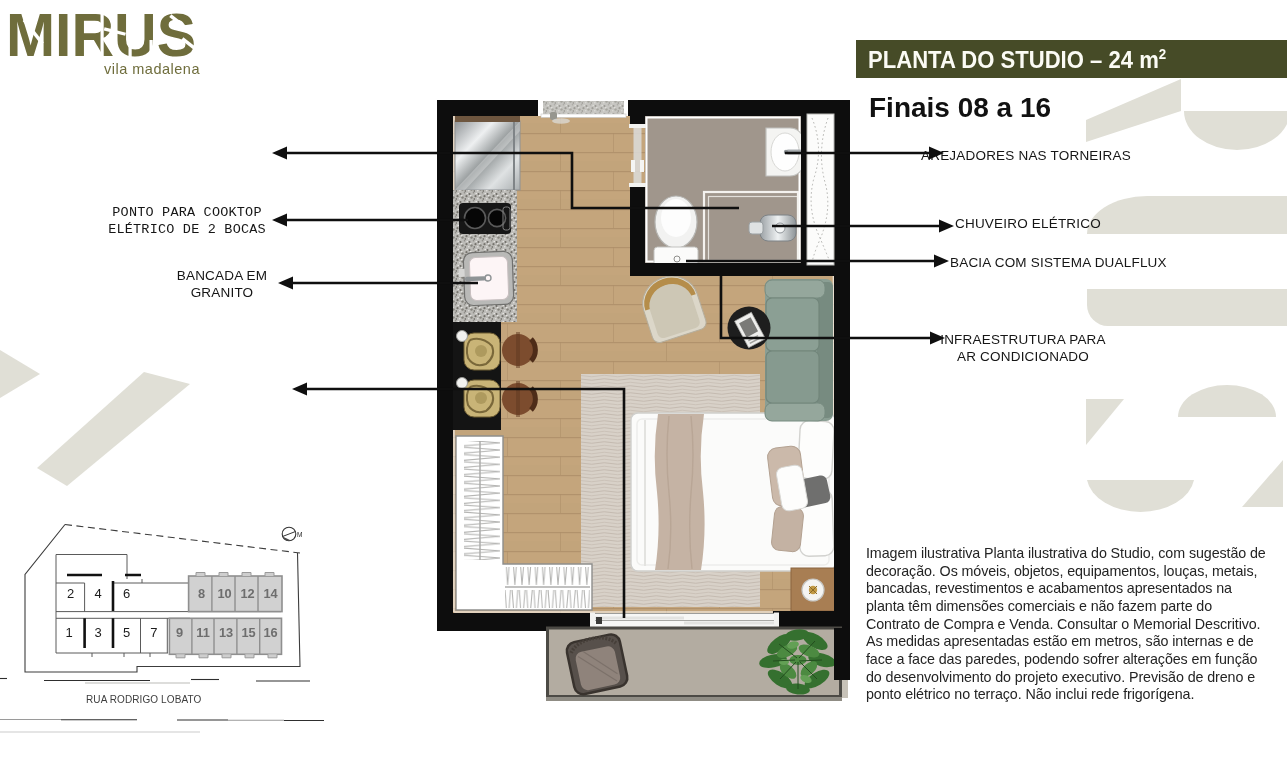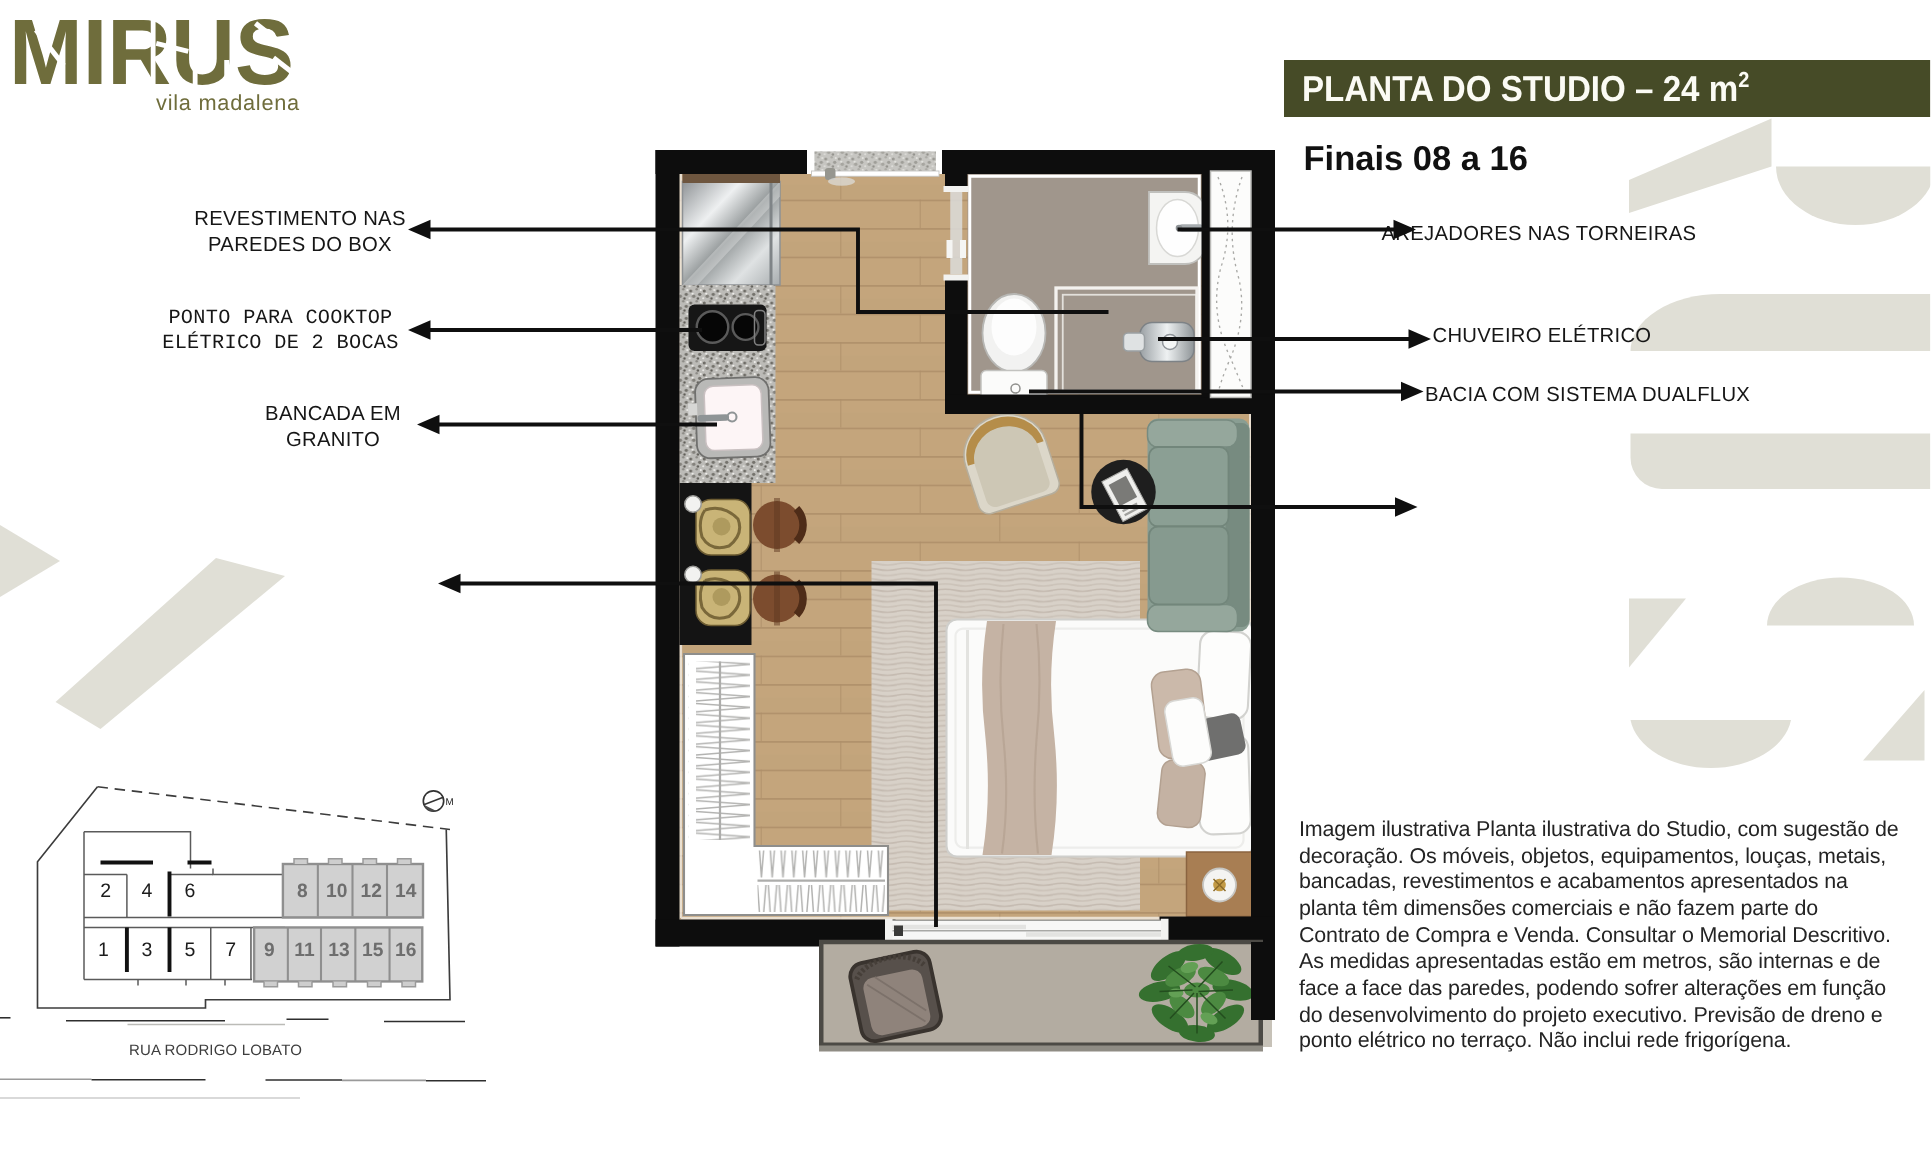--- a/index.html
+++ b/index.html
@@ -47,35 +47,35 @@
       <rect x="149.5" y="40" width="3.2" height="20"></rect>
       <rect x="168" y="22" width="26" height="3.4" transform="rotate(38 181 23)"></rect>
       <rect x="180" y="45" width="26" height="3.4" transform="rotate(38 193 46)"></rect>
     </g>
     <text x="104" y="73.5" fill="#6f6d3c" font-size="14.5" letter-spacing="0.5" font-family="Liberation Sans, sans-serif">vila madalena</text>
   </svg>
 
   <div class="abs" style="left:856px;top:40px;width:431px;height:38px;background:#464b27;"></div>
   <div class="abs" style="left:868px;top:46px;color:#fbfbf4;font-size:24px;font-weight:bold;letter-spacing:0;transform:scaleX(.92);transform-origin:0 0;">PLANTA DO STUDIO – 24 m<sup style="font-size:14.5px;">2</sup></div>
 
-  <div class="abs" style="left:869px;top:92px;color:#111;font-size:23px;font-weight:bold;">Finais 08 a 16</div>
-
-  <div class="lbl" style="left:100px;top:137px;width:200px;text-align:center;">REVESTIMENTO NAS<br>PAREDES DO BOX</div>
+  <div class="abs" style="left:869px;top:92px;color:#111;font-size:28px;font-weight:bold;">Finais 08 a 16</div>
+
 
   <div class="lbl" style="left:87px;top:204px;width:200px;text-align:center;font-family:Liberation Mono, monospace;">PONTO PARA COOKTOP<br>ELÉTRICO DE 2 BOCAS</div>
 
   <div class="lbl" style="left:122px;top:267px;width:200px;text-align:center;">BANCADA EM<br>GRANITO</div>
 
 
   <div class="lbl" style="left:921px;top:147px;">AREJADORES NAS TORNEIRAS</div>
 
   <div class="lbl" style="left:955px;top:215px;">CHUVEIRO ELÉTRICO</div>
 
   <div class="lbl" style="left:950px;top:254px;">BACIA COM SISTEMA DUALFLUX</div>
 
+  <div class="lbl" style="left:933px;top:331px;width:180px;text-align:center;white-space:nowrap;">INFRAESTRUTURA PARA<br>AR CONDICIONADO</div>
 
   <svg id="plan" class="abs" style="left:0;top:0;" width="1287" height="766" viewBox="0 0 1287 766">
     <defs>
       <pattern id="wood" width="106" height="38" patternUnits="userSpaceOnUse">
         <rect width="106" height="38" fill="#c4a57c"></rect>
         <rect x="0" y="0" width="106" height="1.2" fill="#b1926c"></rect>
         <rect x="0" y="19" width="106" height="1.2" fill="#b1926c"></rect>
         <rect x="0" y="9" width="106" height="10" fill="#c1a379" opacity=".55"></rect>
         <rect x="30" y="0" width="1" height="19" fill="#ad8e68" opacity=".55"></rect>
         <rect x="83" y="19" width="1" height="19" fill="#ad8e68" opacity=".55"></rect>

